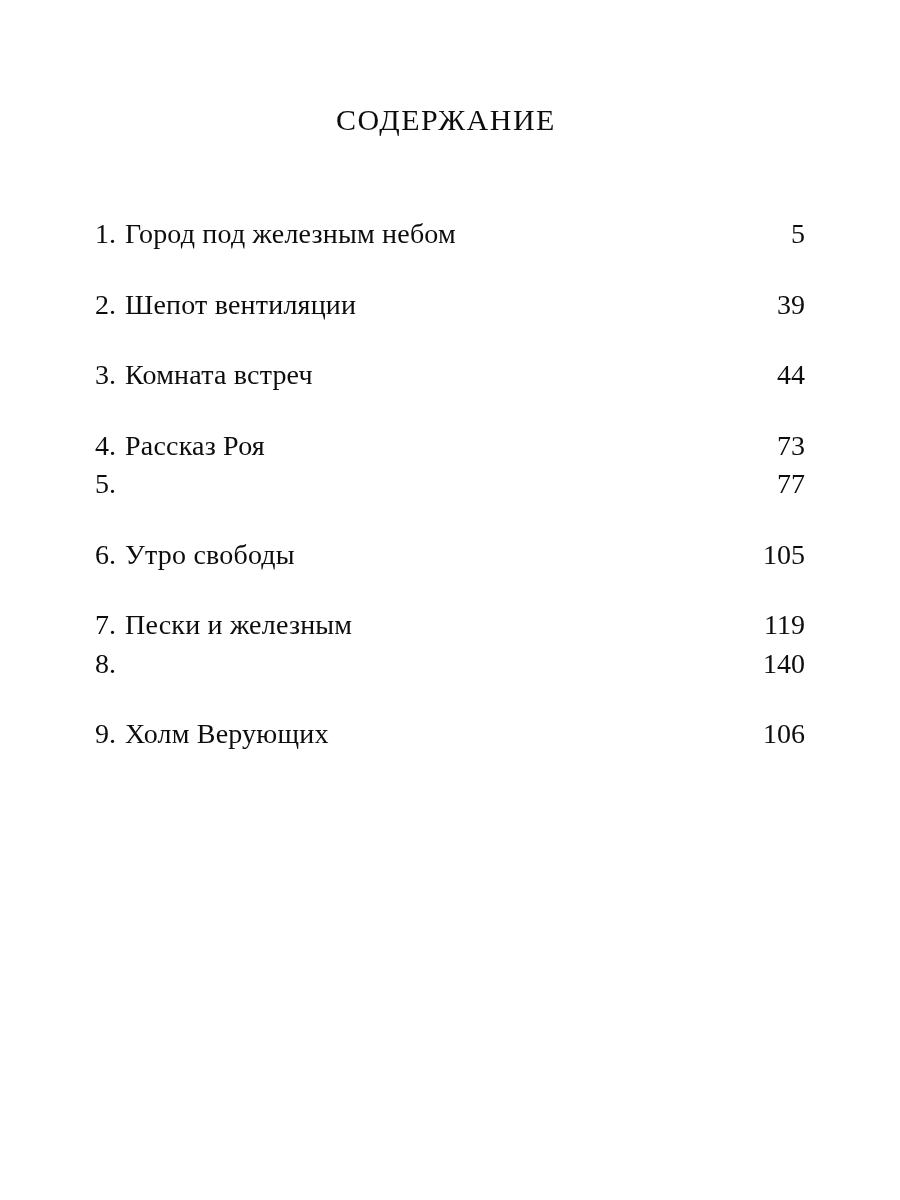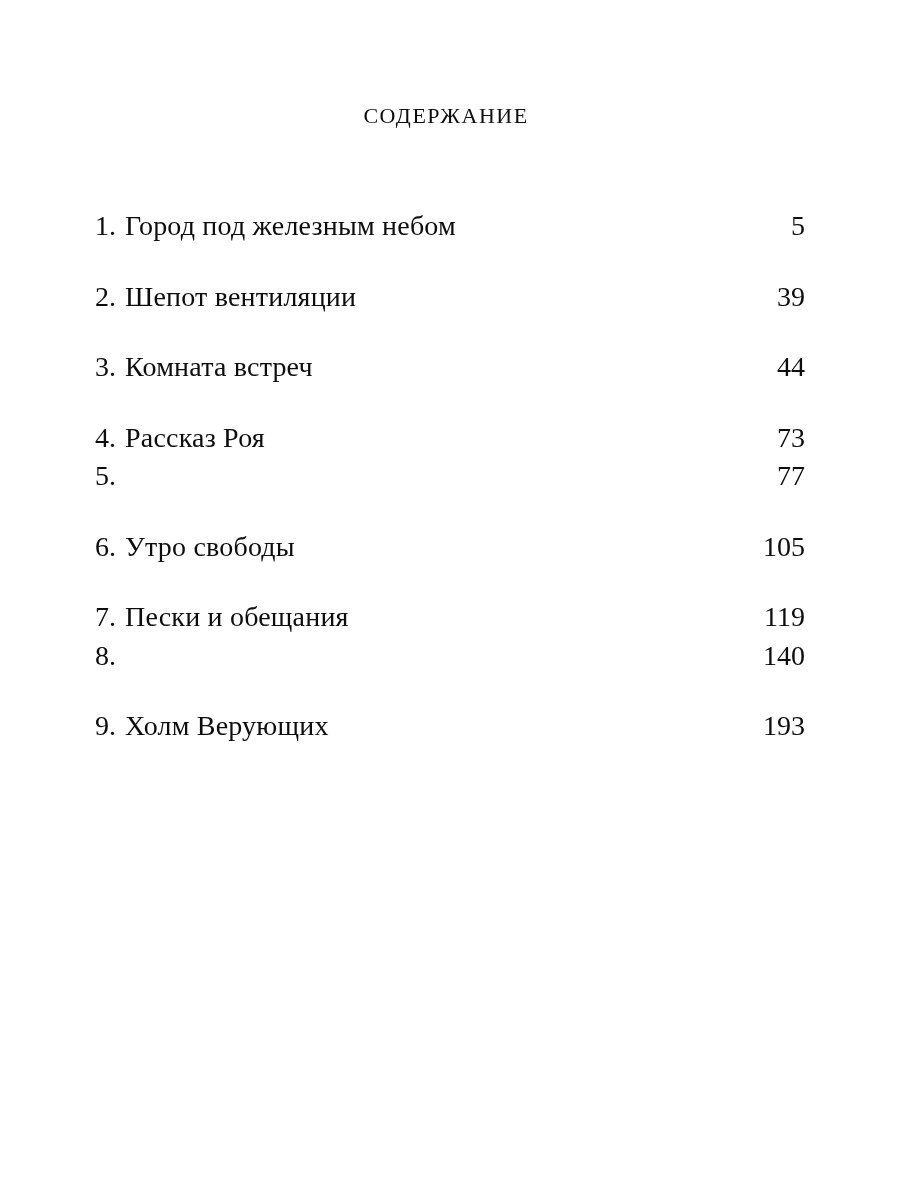--- a/index.html
+++ b/index.html
@@ -17,21 +17,21 @@
   }
   .page {
     width: 900px;
     height: 1200px;
     box-sizing: border-box;
     padding: 0;
     position: relative;
   }
   .toc-title {
     text-align: center;
-    font-size: 22px;
+    font-size: 30px;
     letter-spacing: 1.5px;
     font-weight: 400;
     margin: 0;
     padding-top: 103px;
     padding-right: 8px;
     font-family: "Liberation Serif", serif;
   }
   .toc-list {
     list-style: none;
     margin: 0;
@@ -109,31 +109,31 @@
     <li class="toc-row">
       <span class="toc-entry">
         <span class="toc-num">6.</span>
         <span class="toc-label">Утро свободы</span>
       </span>
       <span class="toc-page">105</span>
     </li>
     <li class="toc-row">
       <span class="toc-entry">
         <span class="toc-num">7.</span>
-        <span class="toc-label">Пески и обещания</span>
+        <span class="toc-label">Пески и железным</span>
       </span>
       <span class="toc-page">119</span>
     </li>
     <li class="toc-row">
       <span class="toc-entry">
         <span class="toc-num">8.</span>
       </span>
       <span class="toc-page">140</span>
     </li>
     <li class="toc-row">
       <span class="toc-entry">
         <span class="toc-num">9.</span>
         <span class="toc-label">Холм Верующих</span>
       </span>
-      <span class="toc-page">193</span>
+      <span class="toc-page">106</span>
     </li>
   </ul>
 </div>
 
 </body></html>

